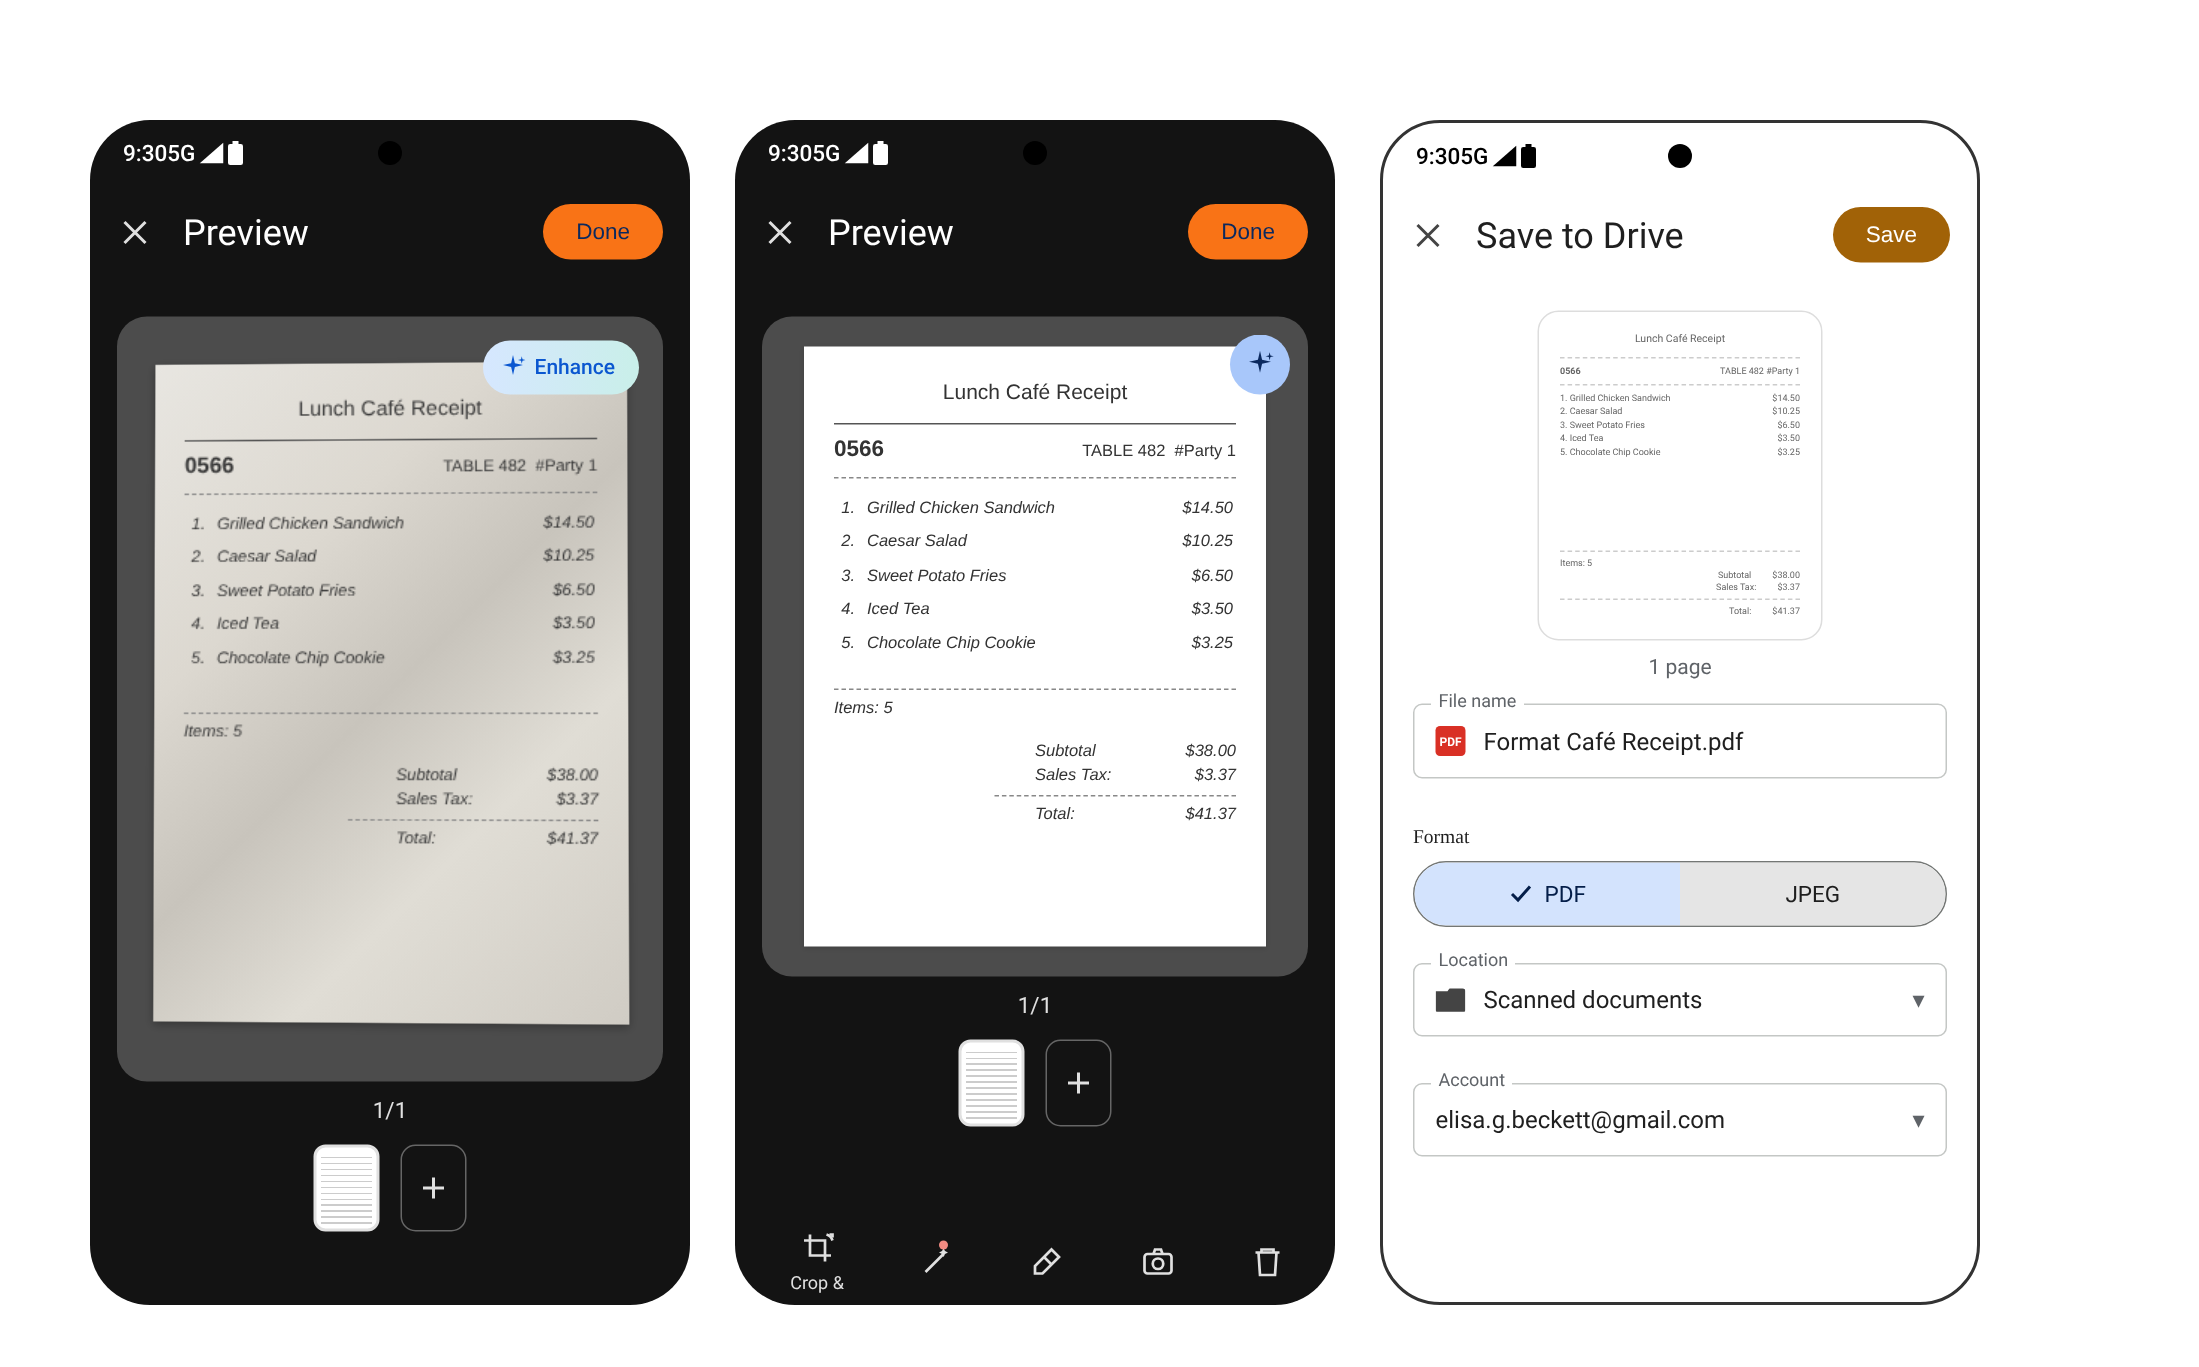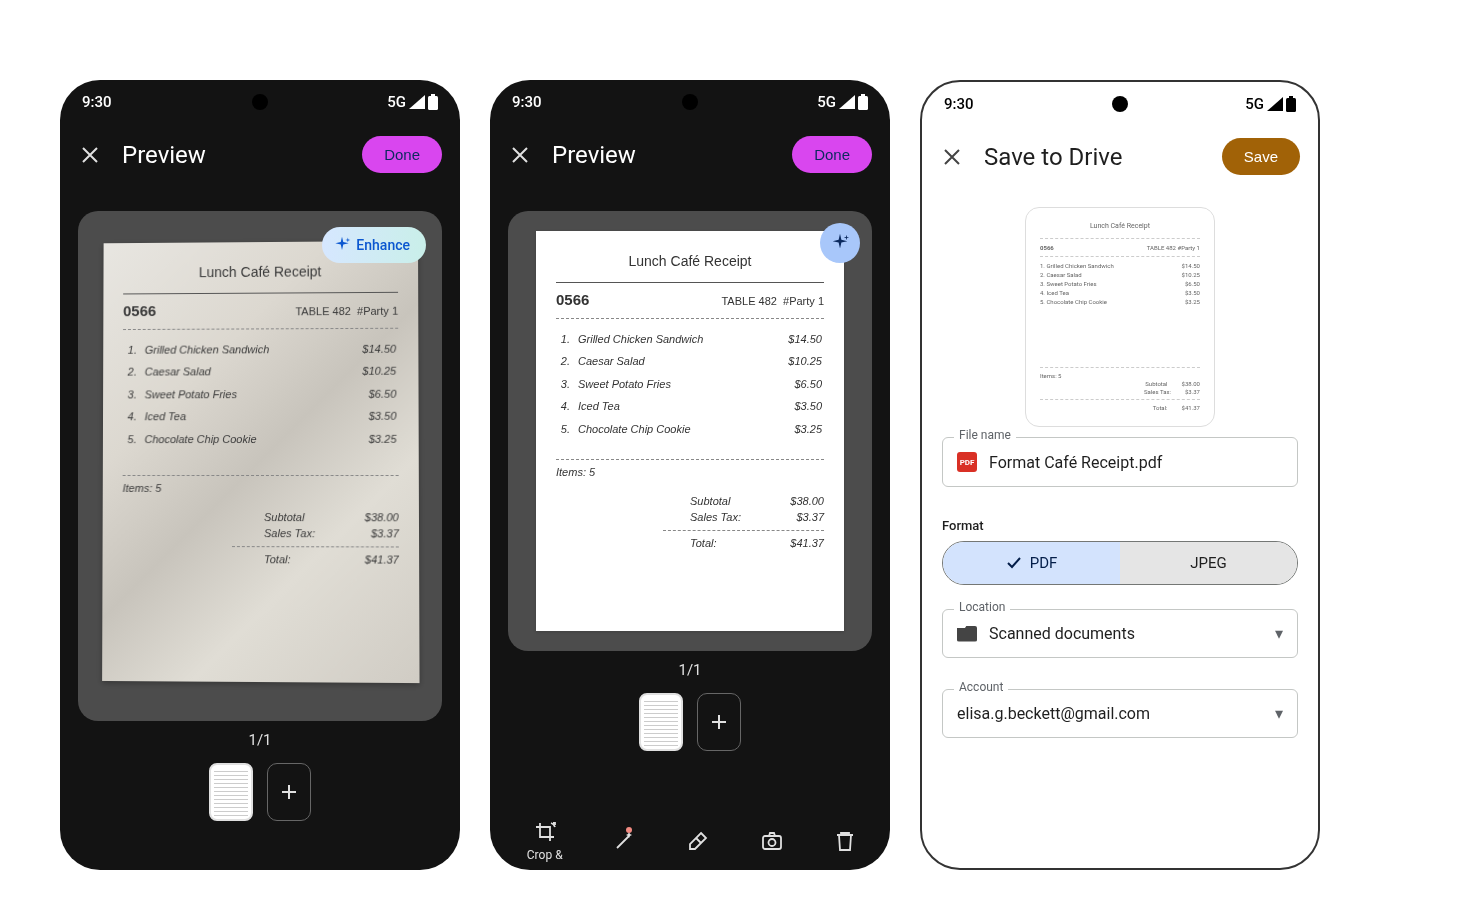--- a/index.html
+++ b/index.html
@@ -32,21 +32,21 @@
     width: 16px;
     height: 16px;
     background: #000;
     border-radius: 50%;
     z-index: 10;
   }
 
   .status-bar {
     height: 44px;
     display: flex;
-    justify-content: space-between;
+    justify-content: flex-start;
     align-items: center;
     padding: 15px 22px;
     font-size: 15px;
     font-weight: 500;
   }
   .dark .status-bar { color: #fff; }
   .light .status-bar { color: #000; }
   .status-right { display: flex; align-items: center; gap: 3px; font-weight: 500; }
   .status-right svg { display: block; }
 
@@ -61,21 +61,21 @@
     width: 24px; height: 24px; display: flex; align-items: center; justify-content: center;
     cursor: pointer;
   }
   .dark .close-x { color: #e0e0e0; }
   .light .close-x { color: #444; }
   .page-title { font-size: 24px; font-weight: 400; }
   .dark .page-title { color: #fff; }
   .light .page-title { color: #1f1f1f; }
 
   .done-btn {
-    background: #d946ef;
+    background: #f97316;
     color: #0b295e;
     border: none;
     padding: 10px 22px;
     border-radius: 24px;
     font-size: 15px;
     font-weight: 500;
     cursor: pointer;
   }
   .save-btn {
     background: #a16207;
@@ -554,30 +554,31 @@
             <span>Sales Tax:</span>
             <span>$3.37</span>
           </div>
         <hr>
         <div class="tiny-row" style="justify-content:flex-end;gap:14px;">
             <span>Total:</span>
             <span>$41.37</span>
           </div>
       </div>
     </div>
+    <div class="s3-page-count">1 page</div>
 
     <div class="field-group">
       <div class="field-label">File name</div>
       <div class="field-box">
         <div class="pdf-badge">PDF</div>
         <span>Format Café Receipt.pdf</span>
       </div>
     </div>
 
-    <div style="font-size:13px;color:#1f1f1f;font-weight:500;margin-bottom:8px;">Format</div>
+    <div style="font-size:13px;color:#1f1f1f;font-weight:500;margin-bottom:8px;font-family:Liberation Serif, serif;">Format</div>
     <div class="seg-control" style="margin-bottom:24px;">
       <div class="seg-btn selected">
         <svg width="16" height="16" viewBox="0 0 16 16">
             <path fill="none" stroke="currentColor" stroke-width="2" d="M2 8 L6 12 L14 3"></path>
           </svg>
         <span>PDF</span>
       </div>
       <div class="seg-btn">
         <span>JPEG</span>
       </div>

